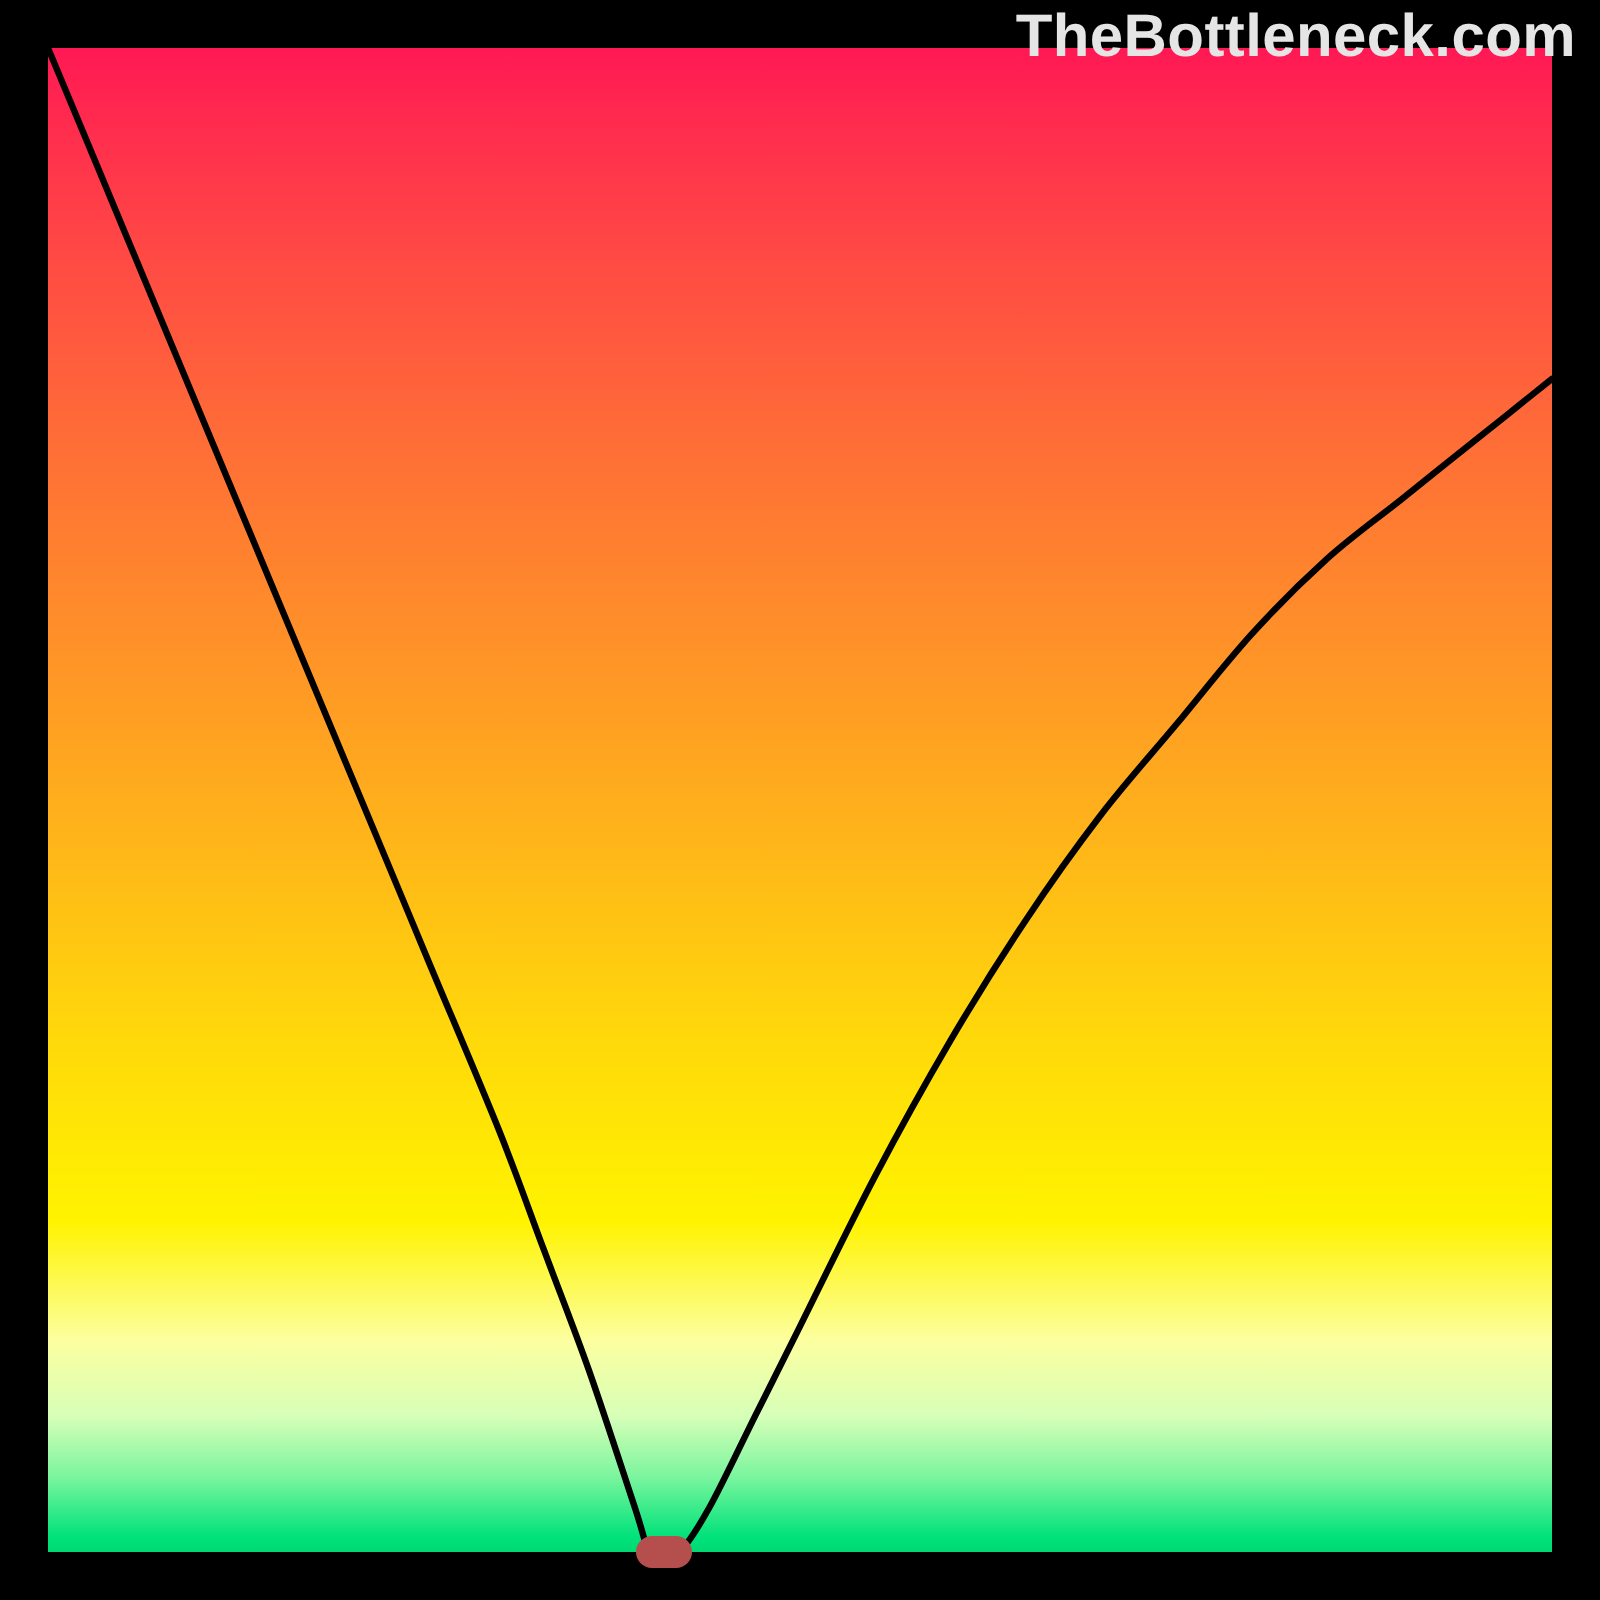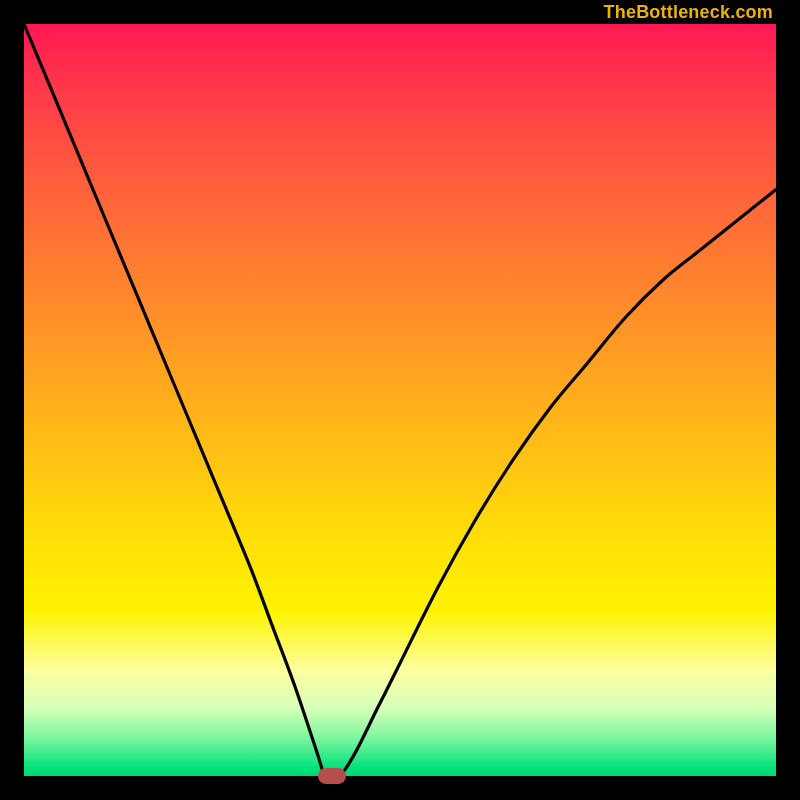--- a/index.html
+++ b/index.html
@@ -35,24 +35,24 @@
       #fcffa0 86%,
       #d6ffb8 91%,
       #7bf59e 95%,
       #00e27a 99%,
       #00d873 100%
     );
   }
   .watermark {
     position: absolute;
     top: 2px;
-    right: 27px;
-    font-size: 18px;
+    right: 12px;
+    font-size: 30px;
     font-weight: 600;
-    color: #eab308;
+    color: #e5e5e5;
     letter-spacing: 0.2px;
     z-index: 5;
   }
   svg.curve {
     position: absolute;
     inset: 0;
     width: 100%;
     height: 100%;
     z-index: 2;
   }

